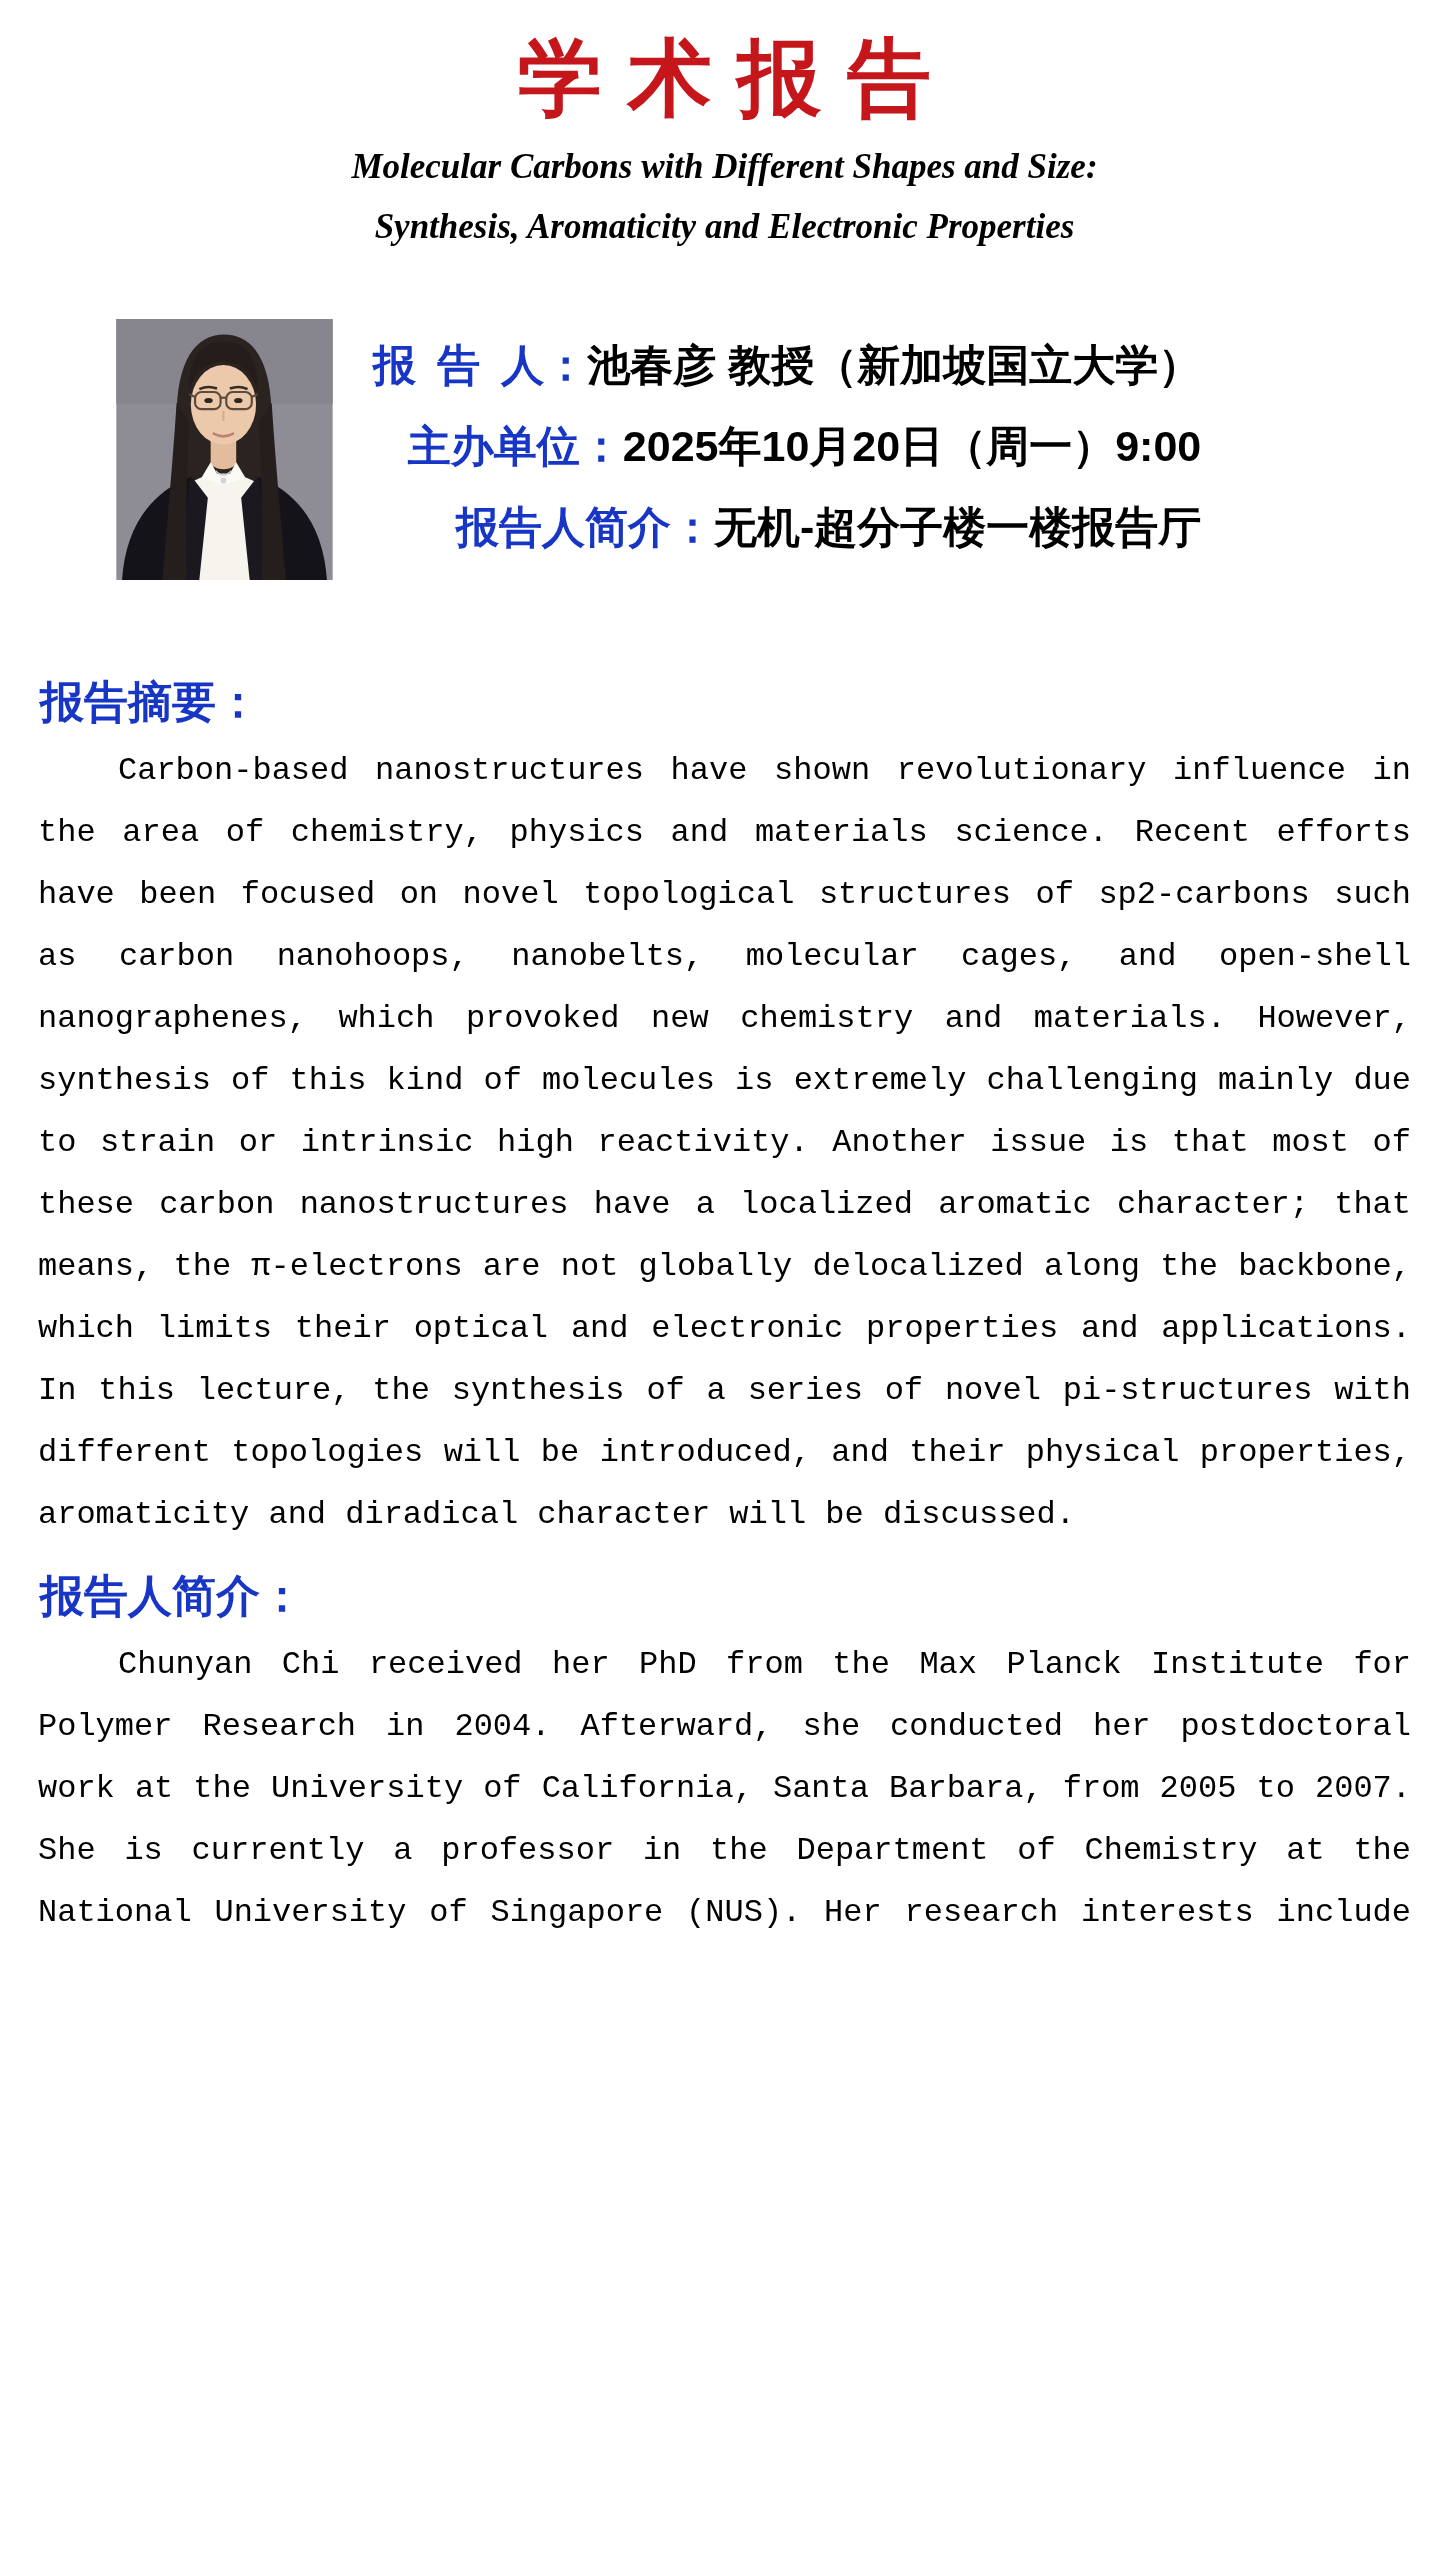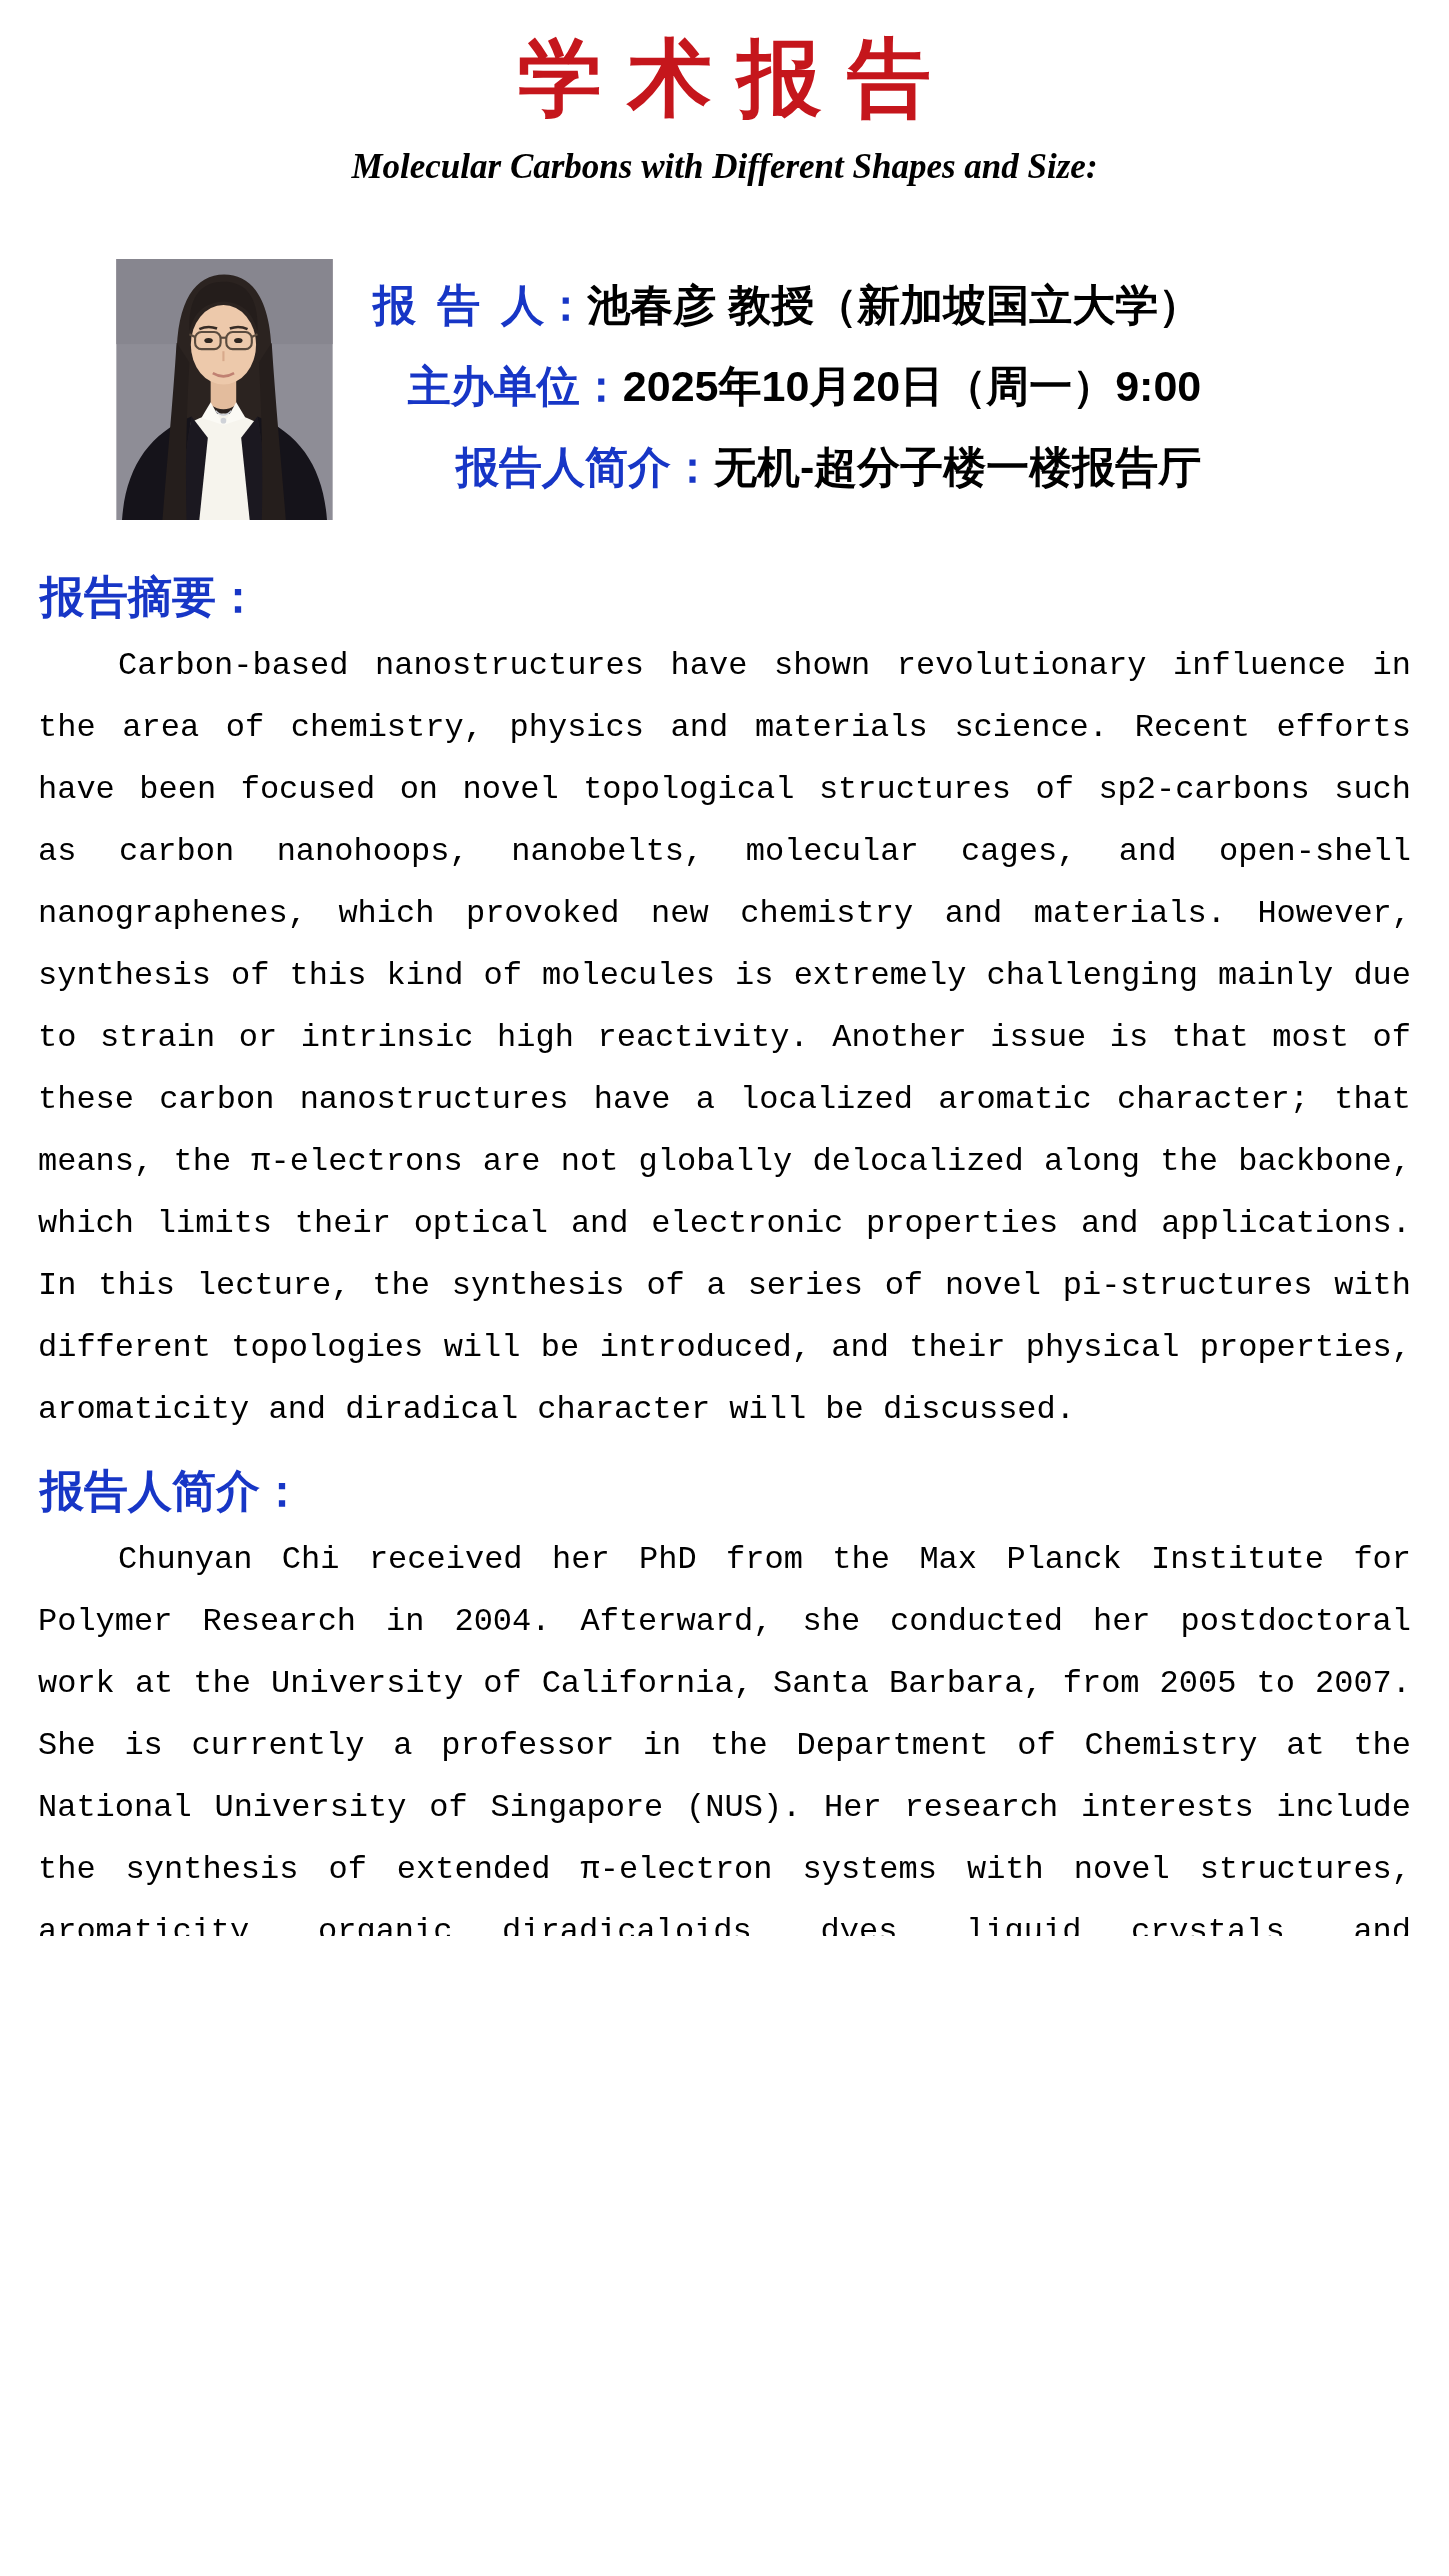--- a/index.html
+++ b/index.html
@@ -55,21 +55,21 @@
   }
   .info-line {
     font-size: 43px;
     line-height: 44px;
     font-weight: bold;
     white-space: nowrap;
   }
   .label { color: #1736C6; word-spacing: 9.2px; }
   .value { color: #000000; }
   .section-heading {
-    margin: 53px 0 0 40px;
+    margin: 98px 0 0 40px;
     font-size: 44px;
     line-height: 1.1;
     font-weight: bold;
     color: #1736C6;
   }
   .section-heading.tight { margin-top: 25.6px; }
   .para {
     margin: 14px 38px 0 38px;
     font-family: Liberation Mono, monospace;
     font-size: 32px;
@@ -90,20 +90,21 @@
 </style>
 </head>
 <body>
 
 <div class="page">
 
   <h1 class="main-title">学术报告</h1>
 
   <div class="en-title">
     <div>Molecular Carbons with Different Shapes and Size:</div>
+    <div>Synthesis, Aromaticity and Electronic Properties</div>
   </div>
 
   <div class="info-row">
 
     <div class="photo">
       <svg viewBox="0 0 305 368" width="217" height="261" xmlns="http://www.w3.org/2000/svg">
         <rect width="305" height="368" fill="#8E8D96"></rect>
         <rect width="305" height="120" fill="#87868F"></rect>
 
         <path d="M72,368 C76,300 84,220 85,140 C85,58 112,22 152,22 C192,22 219,58 219,140 C220,220 228,300 232,368 Z" fill="#2B2320"></path>

